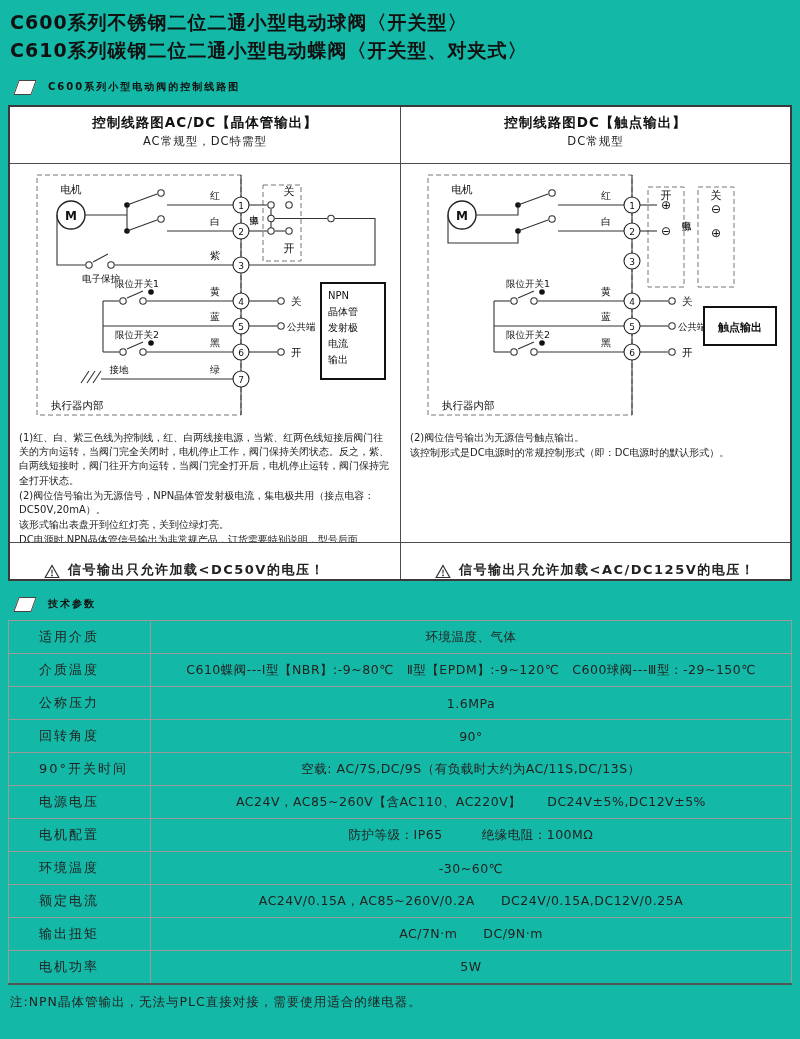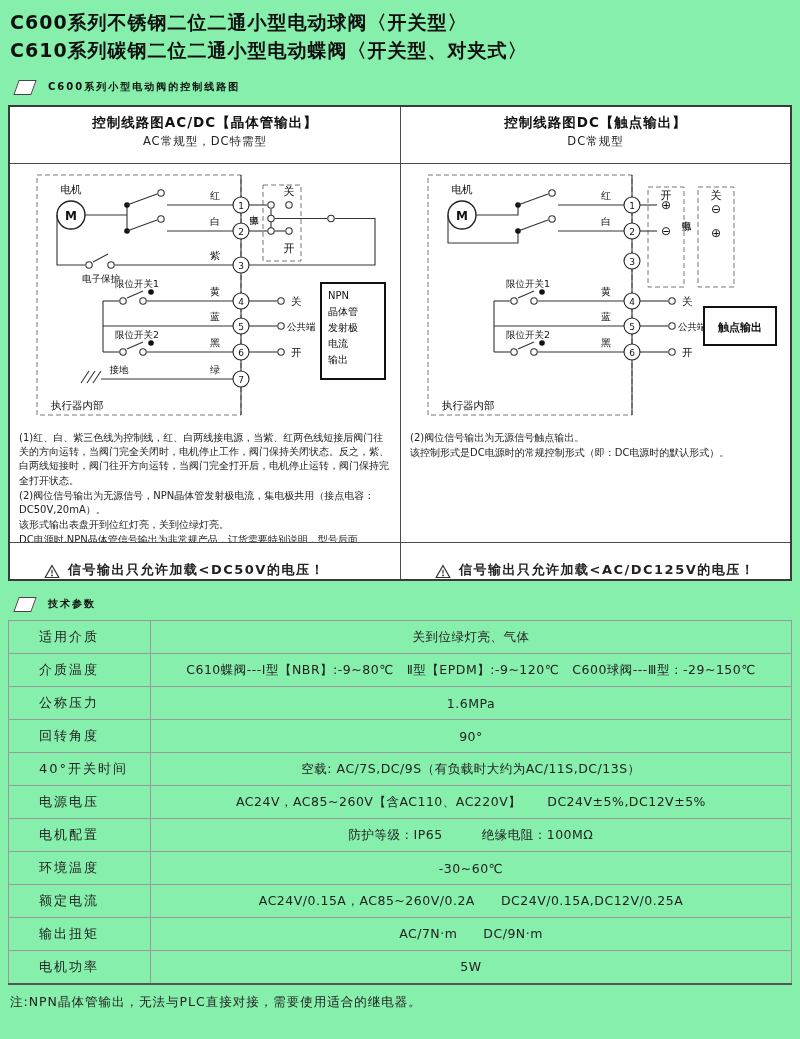--- a/index.html
+++ b/index.html
@@ -1,17 +1,17 @@
 <!DOCTYPE html>
 <html><head>
 <meta charset="utf-8">
 <style>
   * { margin:0; padding:0; box-sizing:border-box; }
   body { background:#fff; font-family:"DejaVu Sans","Liberation Sans",sans-serif; color:#1a1a1a; }
-  .page { width:800px; height:1039px; background:#86efac; padding:8px 8px 0 8px; position:relative; }
+  .page { width:800px; height:1039px; background:#14b8a6; padding:8px 8px 0 8px; position:relative; }
 
   .titles { padding-left:2px; }
   .title-line { font-size:19px; font-weight:bold; line-height:28px; letter-spacing:1px; color:#111; }
 
   .section-header { display:flex; align-items:flex-start; margin:16px 0 0 2px; font-size:10px; font-weight:bold; letter-spacing:2px; color:#111; }
   .para-icon { display:inline-block; width:18px; height:15px; border:1.2px solid #444; transform:skewX(-20deg); margin:0 14px 0 6px; background:#fdfdfd; }
 
   .diagram-box { margin-top:10px; border:2px solid #3a3a3a; display:flex; height:476px; background:#fff; }
   .panel { width:50%; display:flex; flex-direction:column; }
   .panel.right-panel { border-left:1.5px solid #4a4a4a; }
@@ -318,36 +318,36 @@
 
   <div class="section-header">
     <span class="para-icon"></span>
     <span>技术参数</span>
   </div>
 
   <table class="spec">
     <tbody>
       <tr>
           <td class="lbl">适用介质</td>
-          <td class="val">关到位绿灯亮、气体</td>
+          <td class="val">环境温度、气体</td>
         </tr>
       <tr>
           <td class="lbl">介质温度</td>
           <td class="val">C610蝶阀---Ⅰ型【NBR】:-9~80℃　Ⅱ型【EPDM】:-9~120℃　C600球阀---Ⅲ型：-29~150℃</td>
         </tr>
       <tr>
           <td class="lbl">公称压力</td>
           <td class="val">1.6MPa</td>
         </tr>
       <tr>
           <td class="lbl">回转角度</td>
           <td class="val">90°</td>
         </tr>
       <tr>
-          <td class="lbl">40°开关时间</td>
+          <td class="lbl">90°开关时间</td>
           <td class="val">空载: AC/7S,DC/9S（有负载时大约为AC/11S,DC/13S）</td>
         </tr>
       <tr>
           <td class="lbl">电源电压</td>
           <td class="val">AC24V，AC85~260V【含AC110、AC220V】　　DC24V±5%,DC12V±5%</td>
         </tr>
       <tr>
           <td class="lbl">电机配置</td>
           <td class="val">防护等级：IP65　　　绝缘电阻：100MΩ</td>
         </tr>

